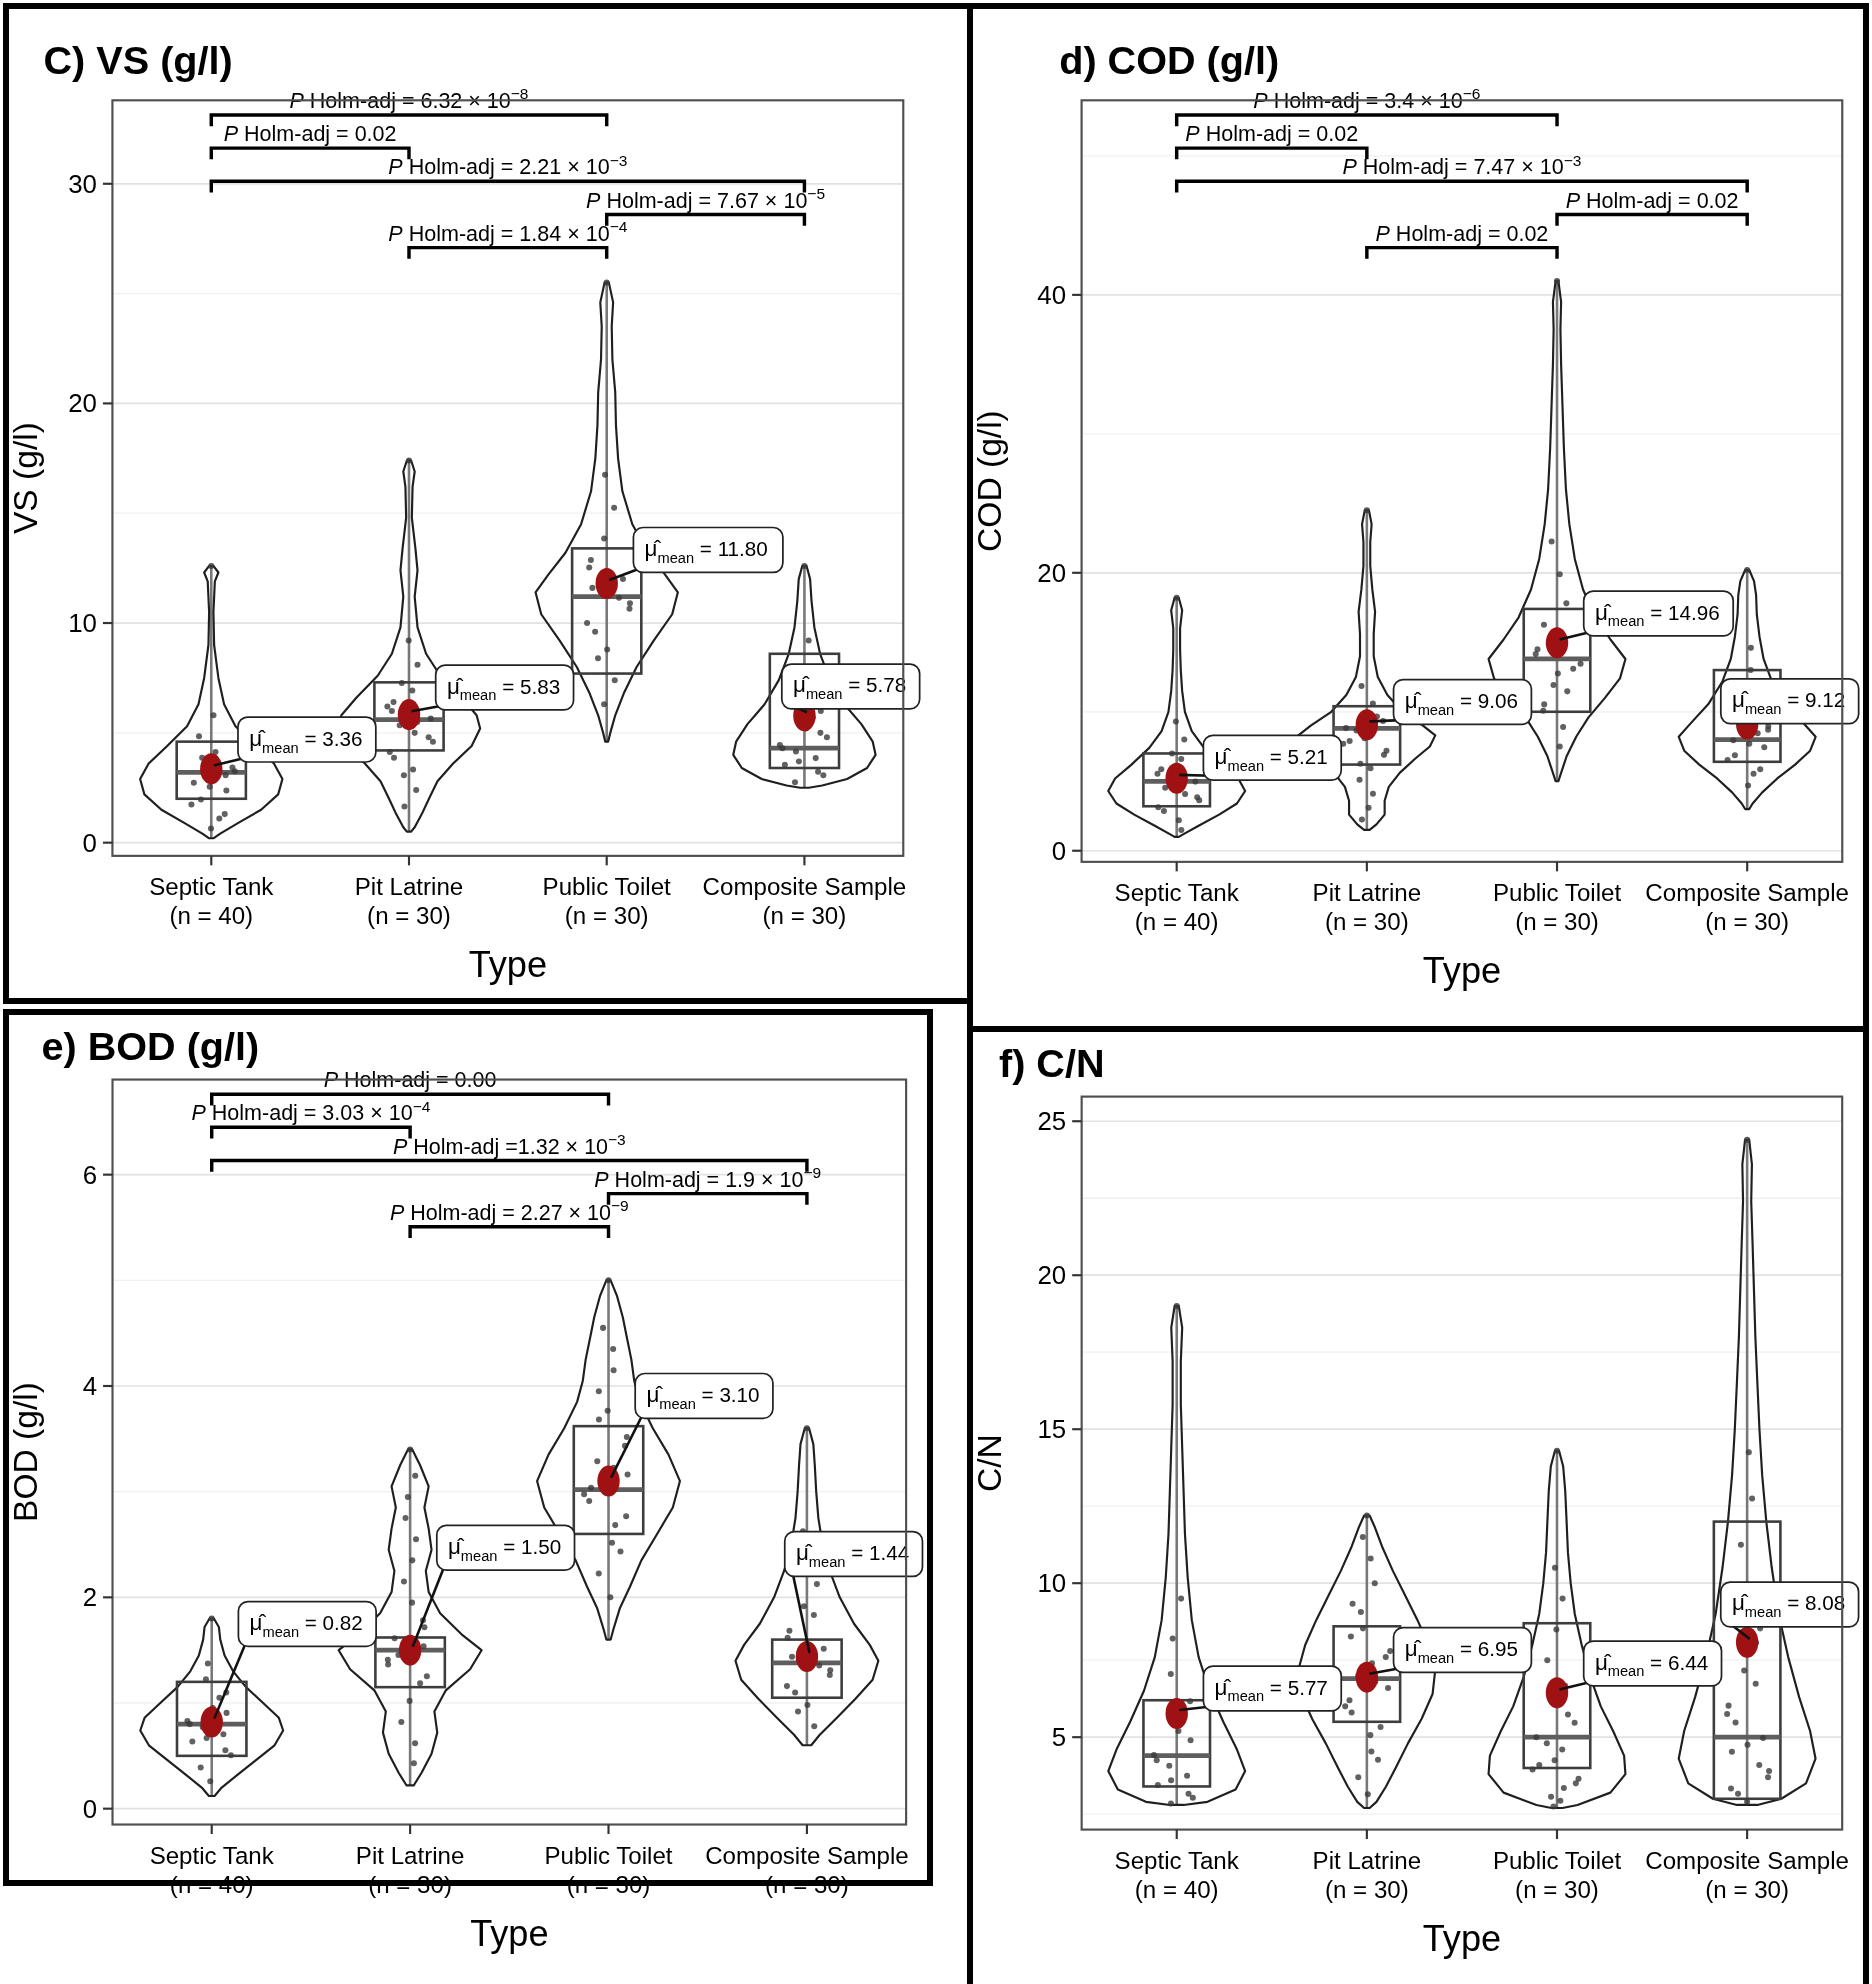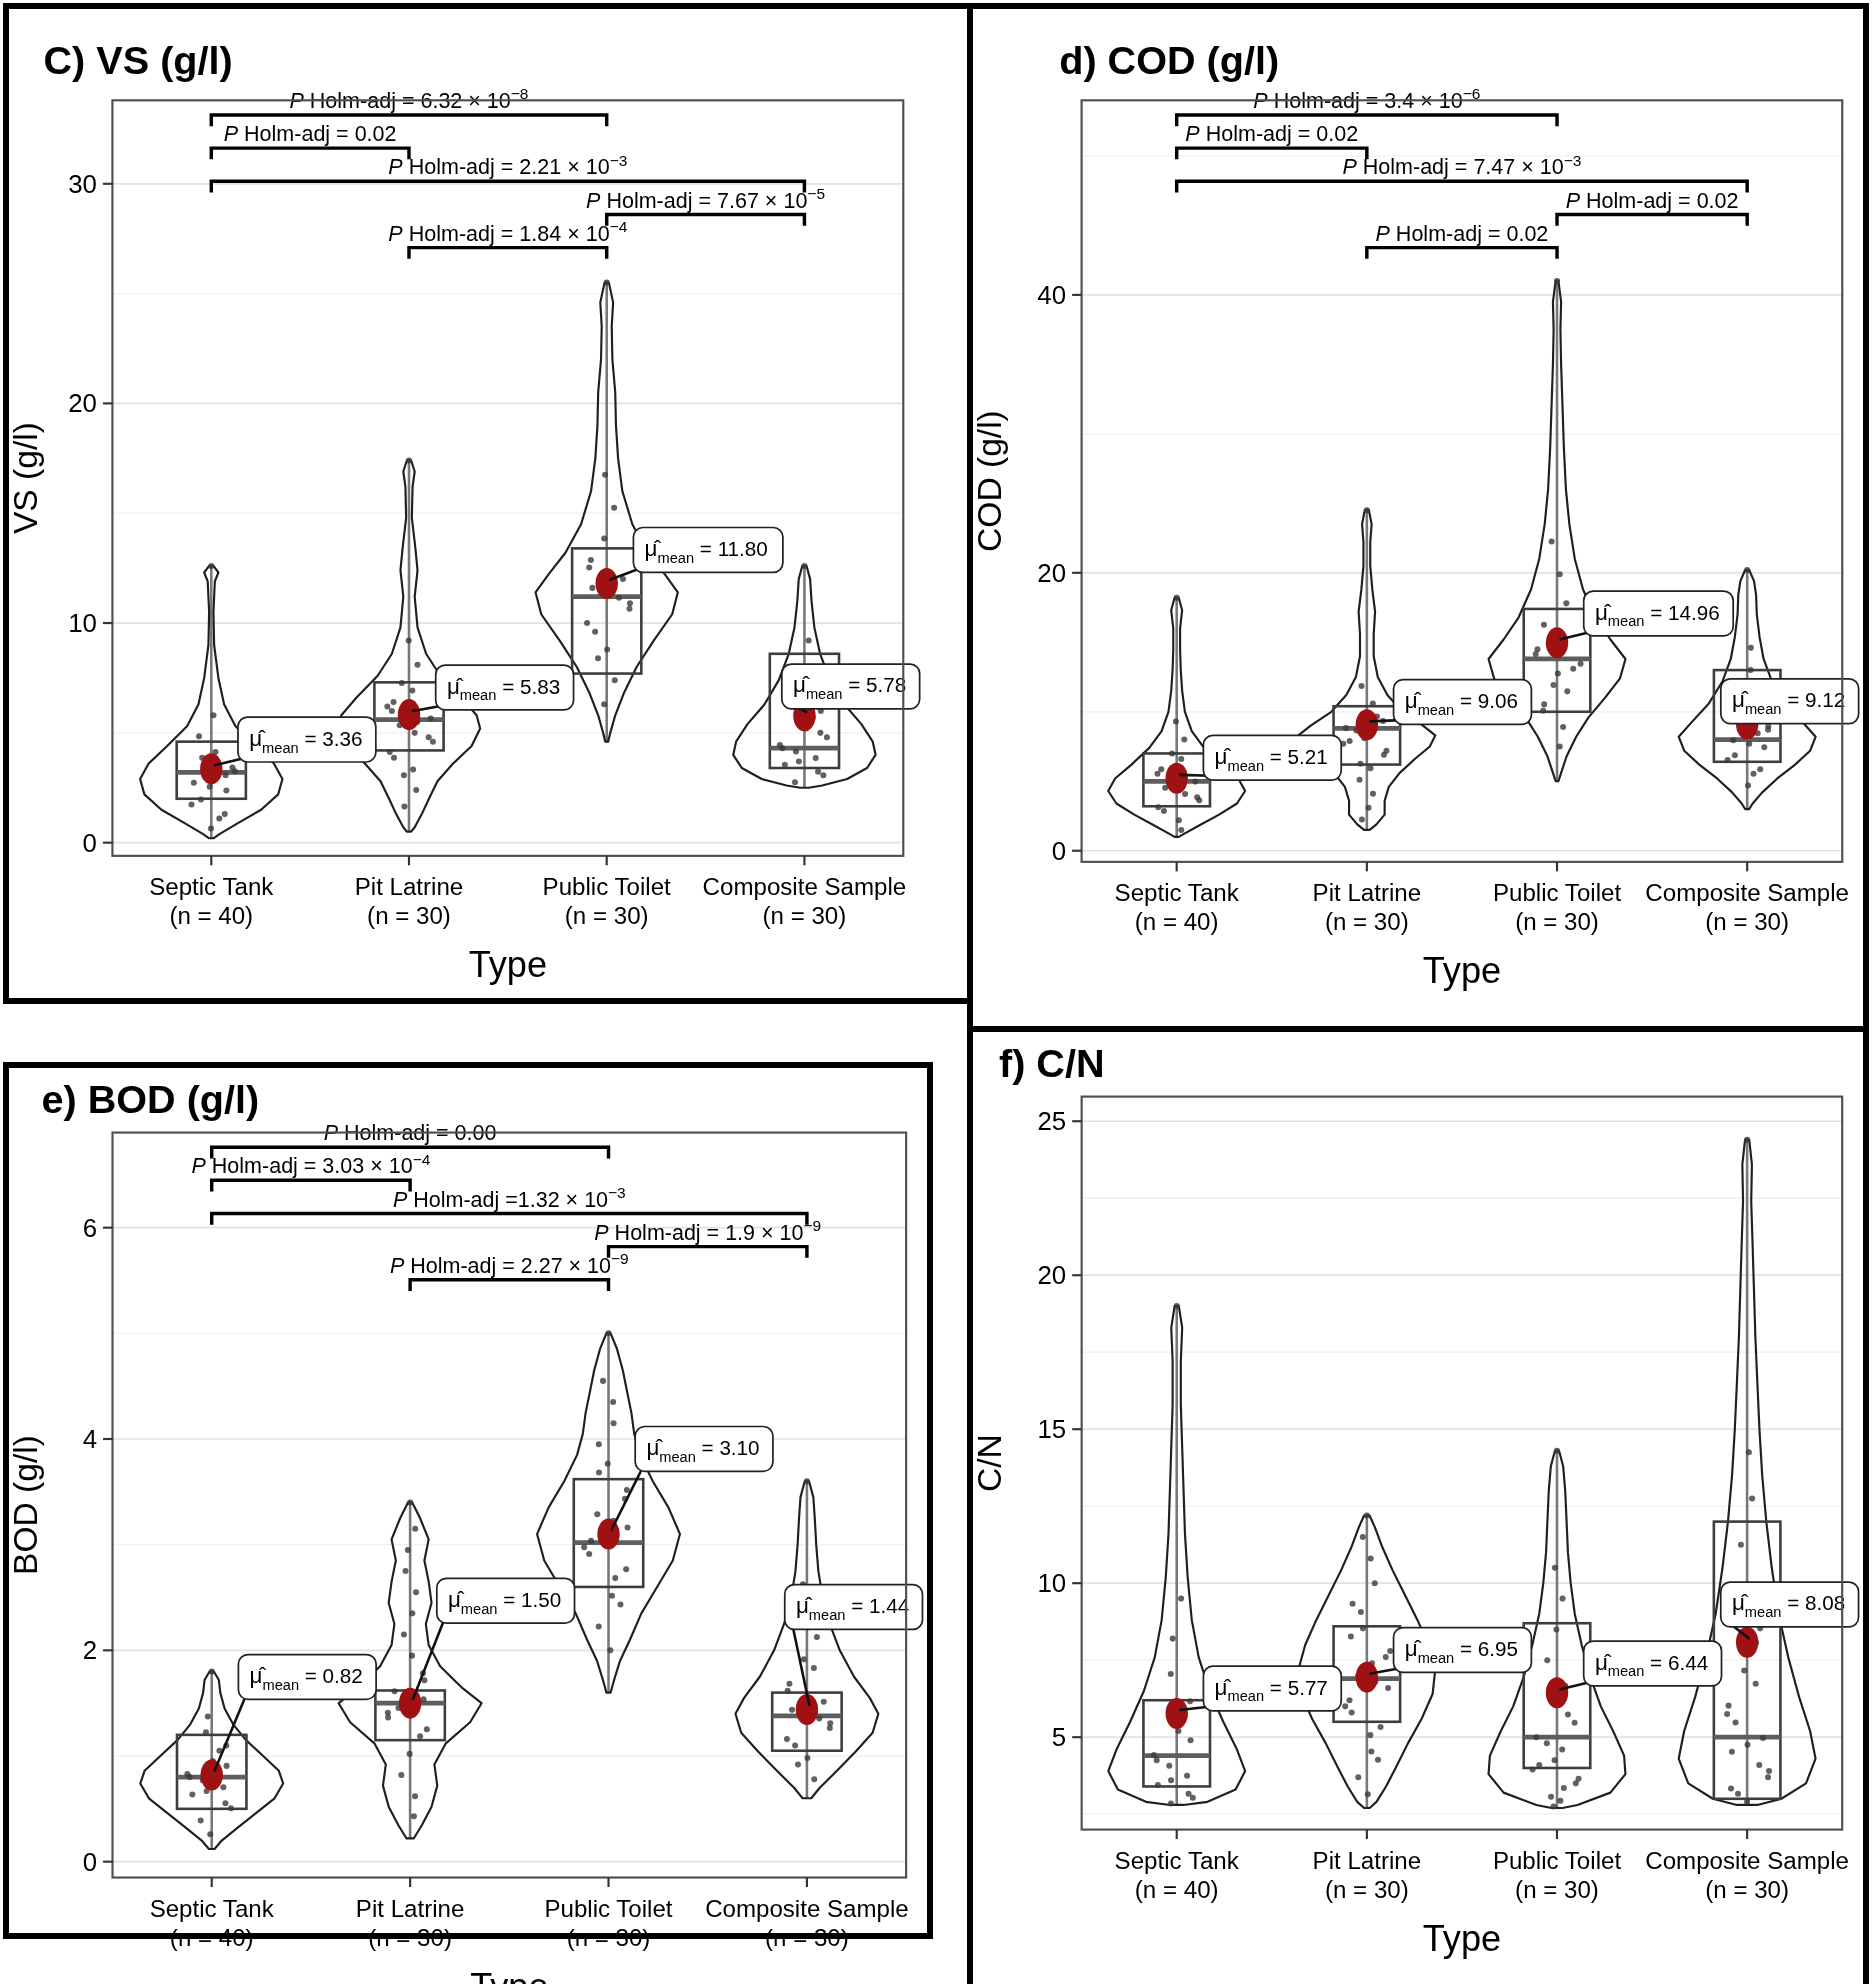--- a/index.html
+++ b/index.html
@@ -354,21 +354,21 @@
         <text x="914.25" y="2138" font-size="56" text-anchor="middle">(n = 30)</text>
         <line x1="1355.75" y1="1980" x2="1355.75" y2="2002" stroke="#333" stroke-width="5"></line>
         <text x="1355.75" y="2072" font-size="56" text-anchor="middle">Public Toilet</text>
         <text x="1355.75" y="2138" font-size="56" text-anchor="middle">(n = 30)</text>
         <line x1="1797.25" y1="1980" x2="1797.25" y2="2002" stroke="#333" stroke-width="5"></line>
         <text x="1797.25" y="2072" font-size="56" text-anchor="middle">Composite Sample</text>
         <text x="1797.25" y="2138" font-size="56" text-anchor="middle">(n = 30)</text>
         <text x="1135" y="2262" font-size="84" text-anchor="middle">Type</text>
       </svg>
     </div>
-  <div class="panel" id="panel-2" style="left: 3.4px; top: 1062px; width: 930px; height: 877px;">
+  <div class="panel" id="panel-2" style="left: 3.4px; top: 1009px; width: 930px; height: 877px;">
       <svg width="918" height="958" viewBox="0 0 2132 2226">
         <text x="75" y="105" font-size="92" font-weight="bold">e) BOD (g/l)</text>
         <rect x="240" y="150" width="1844" height="1731" fill="#ffffff"></rect>
         <line x1="240" y1="1598.6382978723404" x2="2084" y2="1598.6382978723404" stroke="#f0f0f0" stroke-width="3"></line>
         <line x1="240" y1="1107.5744680851062" x2="2084" y2="1107.5744680851062" stroke="#f0f0f0" stroke-width="3"></line>
         <line x1="240" y1="616.5106382978724" x2="2084" y2="616.5106382978724" stroke="#f0f0f0" stroke-width="3"></line>
         <line x1="240" y1="1844.1702127659576" x2="2084" y2="1844.1702127659576" stroke="#e2e2e2" stroke-width="4"></line>
         <line x1="240" y1="1353.1063829787236" x2="2084" y2="1353.1063829787236" stroke="#e2e2e2" stroke-width="4"></line>
         <line x1="240" y1="862.0425531914893" x2="2084" y2="862.0425531914893" stroke="#e2e2e2" stroke-width="4"></line>
         <line x1="240" y1="370.97872340425533" x2="2084" y2="370.97872340425533" stroke="#e2e2e2" stroke-width="4"></line>

